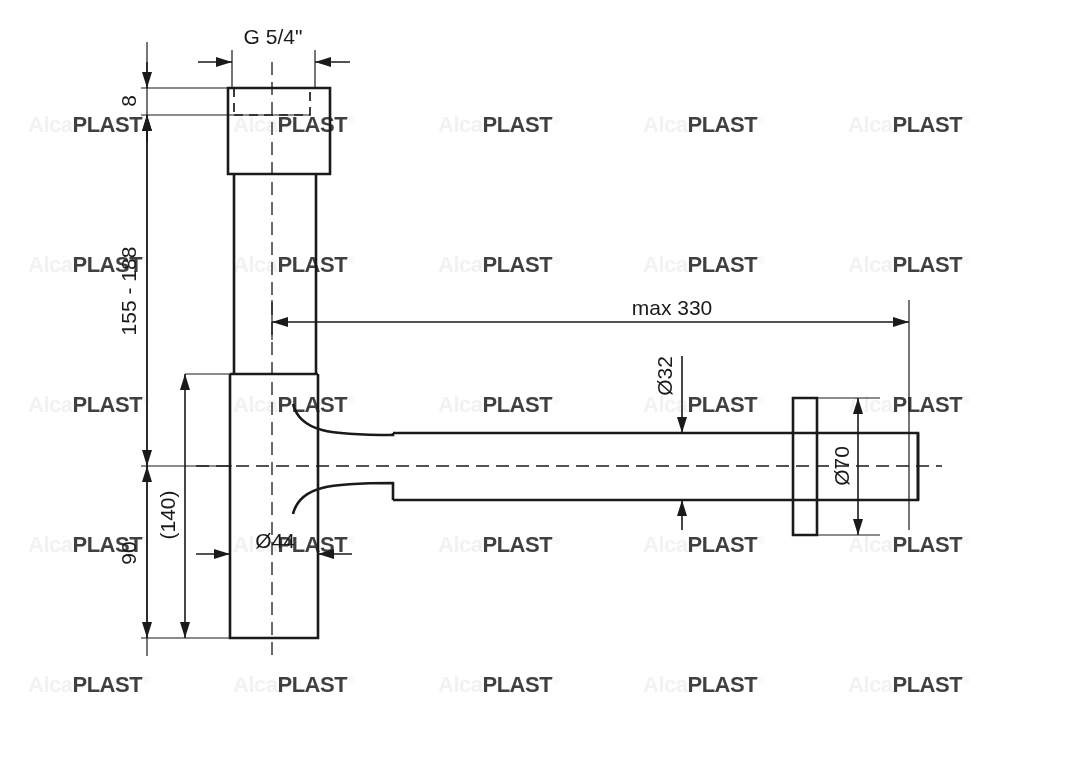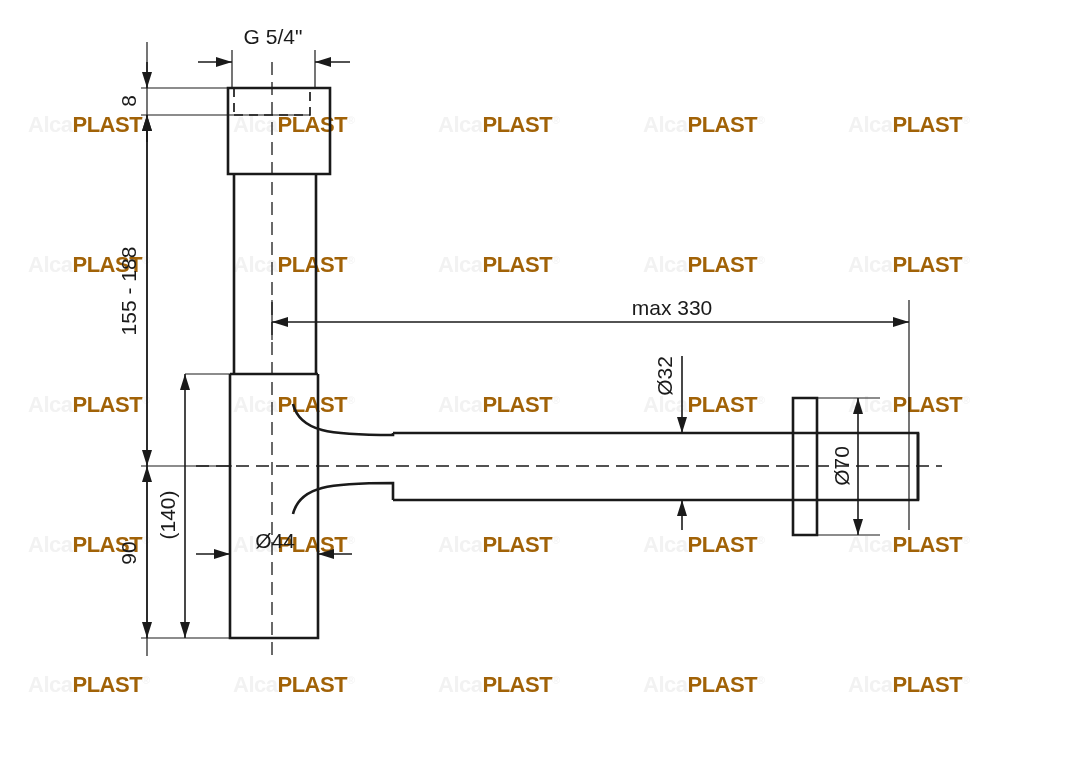--- a/index.html
+++ b/index.html
@@ -30,21 +30,21 @@
     font-family: "Liberation Sans", sans-serif;
     font-weight: bold;
     font-size: 22px;
     letter-spacing: -0.5px;
     color: #f4f4f4;
     white-space: nowrap;
     user-select: none;
     pointer-events: none;
   }
   .wm .wm-a { color: #f2f2f2; }
-  .wm .wm-b { color: #a16207; }
+  .wm .wm-b { color: #404040; }
   .wm .wm-r { font-size: 11px; vertical-align: super; }
   text {
     font-family: "Liberation Sans", sans-serif;
     fill: #1a1a1a;
   }
   .dim-txt {
     font-size: 21px;
   }
 </style>
 </head>

